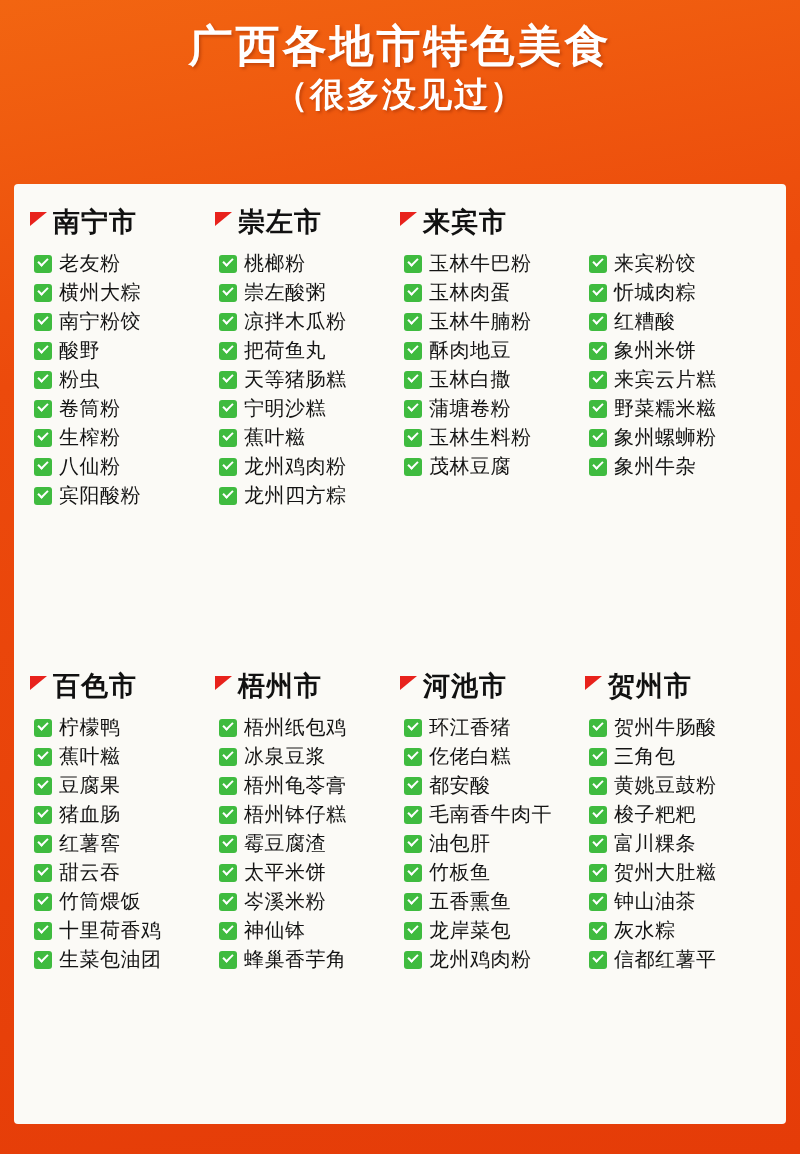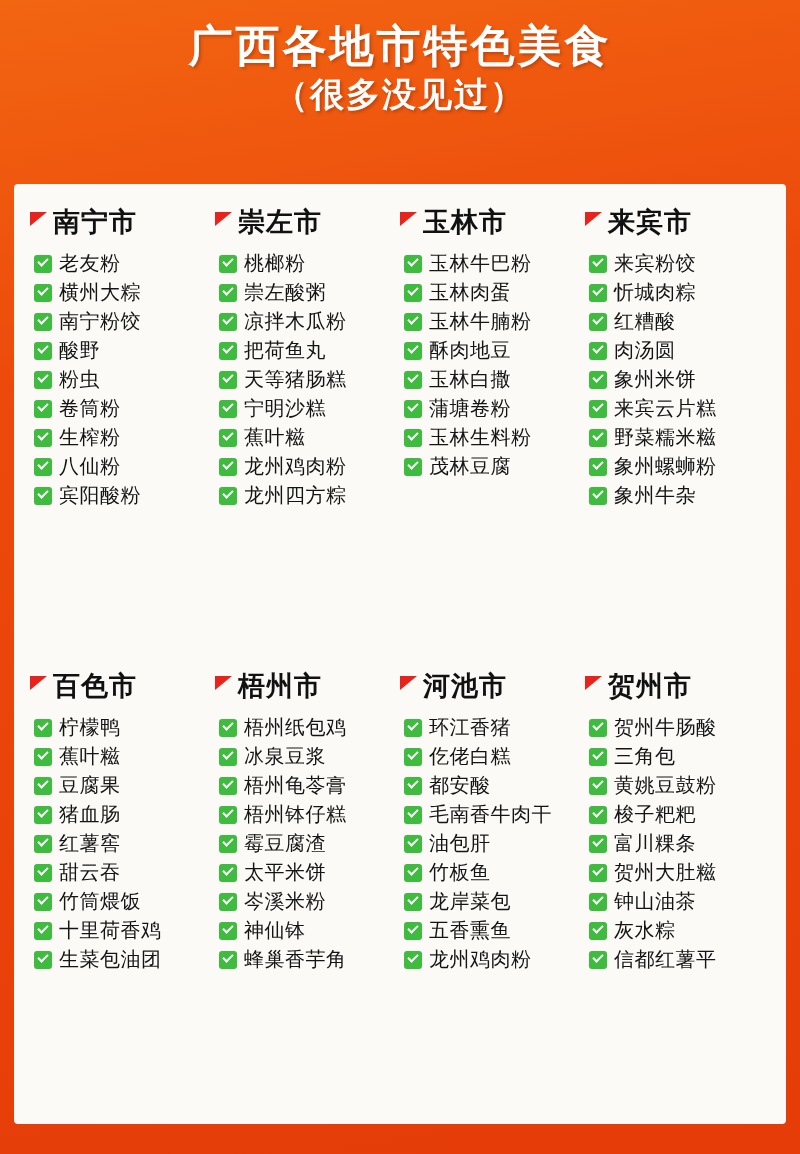--- a/index.html
+++ b/index.html
@@ -143,24 +143,20 @@
         <div class="city-title">
           <span class="flag"></span>
           <span class="city-name">南宁市</span>
         </div>
         <div class="city-title">
           <span class="flag"></span>
           <span class="city-name">崇左市</span>
         </div>
         <div class="city-title">
           <span class="flag"></span>
-          <span class="city-name">玉林市</span>
-        </div>
-        <div class="city-title">
-          <span class="flag"></span>
           <span class="city-name">来宾市</span>
         </div>
       </div>
       <div class="lists">
         <div class="list">
           <div class="item">
               <span class="check"></span>
               <span class="item-label">老友粉</span>
             </div>
           <div class="item">
@@ -276,24 +272,20 @@
           <div class="item">
               <span class="check"></span>
               <span class="item-label">忻城肉粽</span>
             </div>
           <div class="item">
               <span class="check"></span>
               <span class="item-label">红糟酸</span>
             </div>
           <div class="item">
               <span class="check"></span>
-              <span class="item-label">肉汤圆</span>
-            </div>
-          <div class="item">
-              <span class="check"></span>
               <span class="item-label">象州米饼</span>
             </div>
           <div class="item">
               <span class="check"></span>
               <span class="item-label">来宾云片糕</span>
             </div>
           <div class="item">
               <span class="check"></span>
               <span class="item-label">野菜糯米糍</span>
             </div>
@@ -425,25 +417,25 @@
           <div class="item">
               <span class="check"></span>
               <span class="item-label">油包肝</span>
             </div>
           <div class="item">
               <span class="check"></span>
               <span class="item-label">竹板鱼</span>
             </div>
           <div class="item">
               <span class="check"></span>
+              <span class="item-label">五香熏鱼</span>
+            </div>
+          <div class="item">
+              <span class="check"></span>
               <span class="item-label">龙岸菜包</span>
-            </div>
-          <div class="item">
-              <span class="check"></span>
-              <span class="item-label">五香熏鱼</span>
             </div>
           <div class="item">
               <span class="check"></span>
               <span class="item-label">龙州鸡肉粉</span>
             </div>
         </div>
         <div class="list">
           <div class="item">
               <span class="check"></span>
               <span class="item-label">贺州牛肠酸</span>

